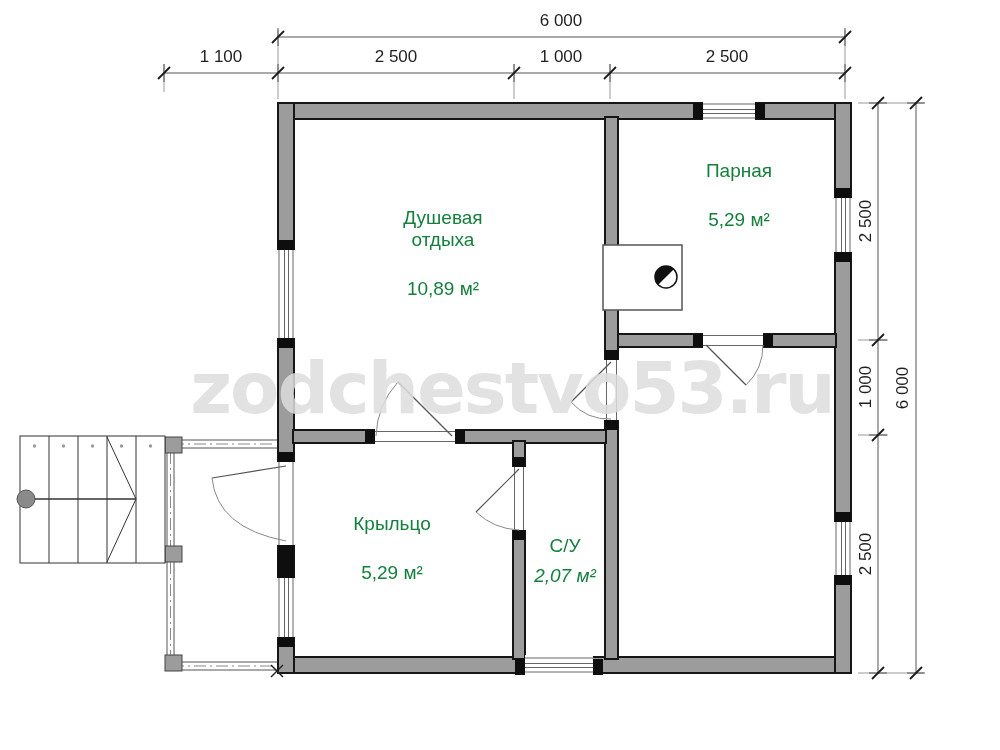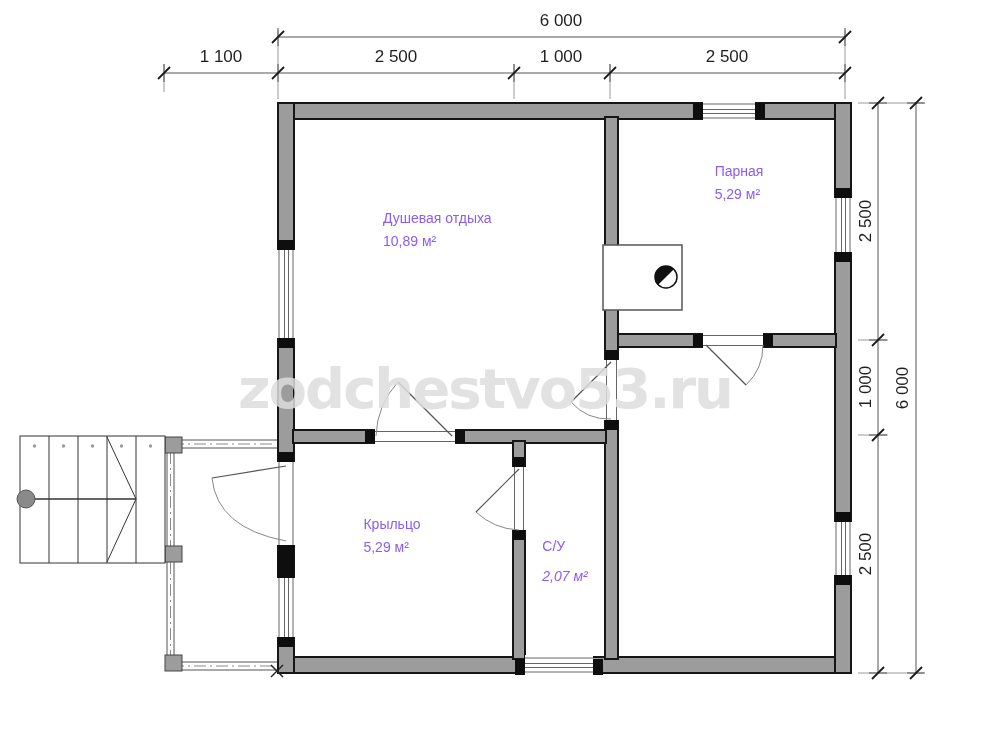--- a/index.html
+++ b/index.html
@@ -1,28 +1,28 @@
 <!DOCTYPE html>
 <html><head>
 <meta charset="utf-8">
 <style>
   html,body{margin:0;padding:0;background:#fff;}
   #canvas{position:relative;width:1000px;height:750px;background:#fff;overflow:hidden;
           font-family:"Liberation Sans",sans-serif;}
   #plan-svg{position:absolute;left:0;top:0;z-index:2;}
-  .watermark{position:absolute;left:485px;top:388px;transform:translate(-50%,-50%);
+  .watermark{position:absolute;left:512px;top:388px;transform:translate(-50%,-50%);
              z-index:5;font-family:"DejaVu Sans",sans-serif;font-weight:700;
-             font-size:56px;letter-spacing:-2px;color:rgba(221,221,221,0.85);
+             font-size:72px;letter-spacing:-2px;color:rgba(221,221,221,0.85);
              white-space:nowrap;pointer-events:none;}
   .dim{position:absolute;z-index:4;font-size:17px;color:#1f1f1f;white-space:nowrap;
        transform:translate(-50%,-50%);}
   .dim.rot{transform:translate(-50%,-50%) rotate(-90deg);}
-  .room{position:absolute;z-index:6;color:#8b5cf6;font-size:14px;
+  .room{position:absolute;z-index:6;text-align:center;color:#15803d;font-size:19px;
         line-height:22px;transform:translateX(-50%);}
-  .room .area{margin-top:1px;}
+  .room .area{margin-top:27px;}
   .room-komnata{left:443px;top:207px;width:120px;}
   .room-parnaya{left:739px;top:160px;}
   .room-dushevaya{left:724px;top:454px;}
   .room-tambur{left:392px;top:513px;}
   .room-su{left:565px;top:535px;}
   .room-su .area{margin-top:8px;font-style:italic;}
   .room-kryltso{left:228px;top:559px;}
   .room-kryltso .area{margin-top:14px;}
 </style>
 </head>

